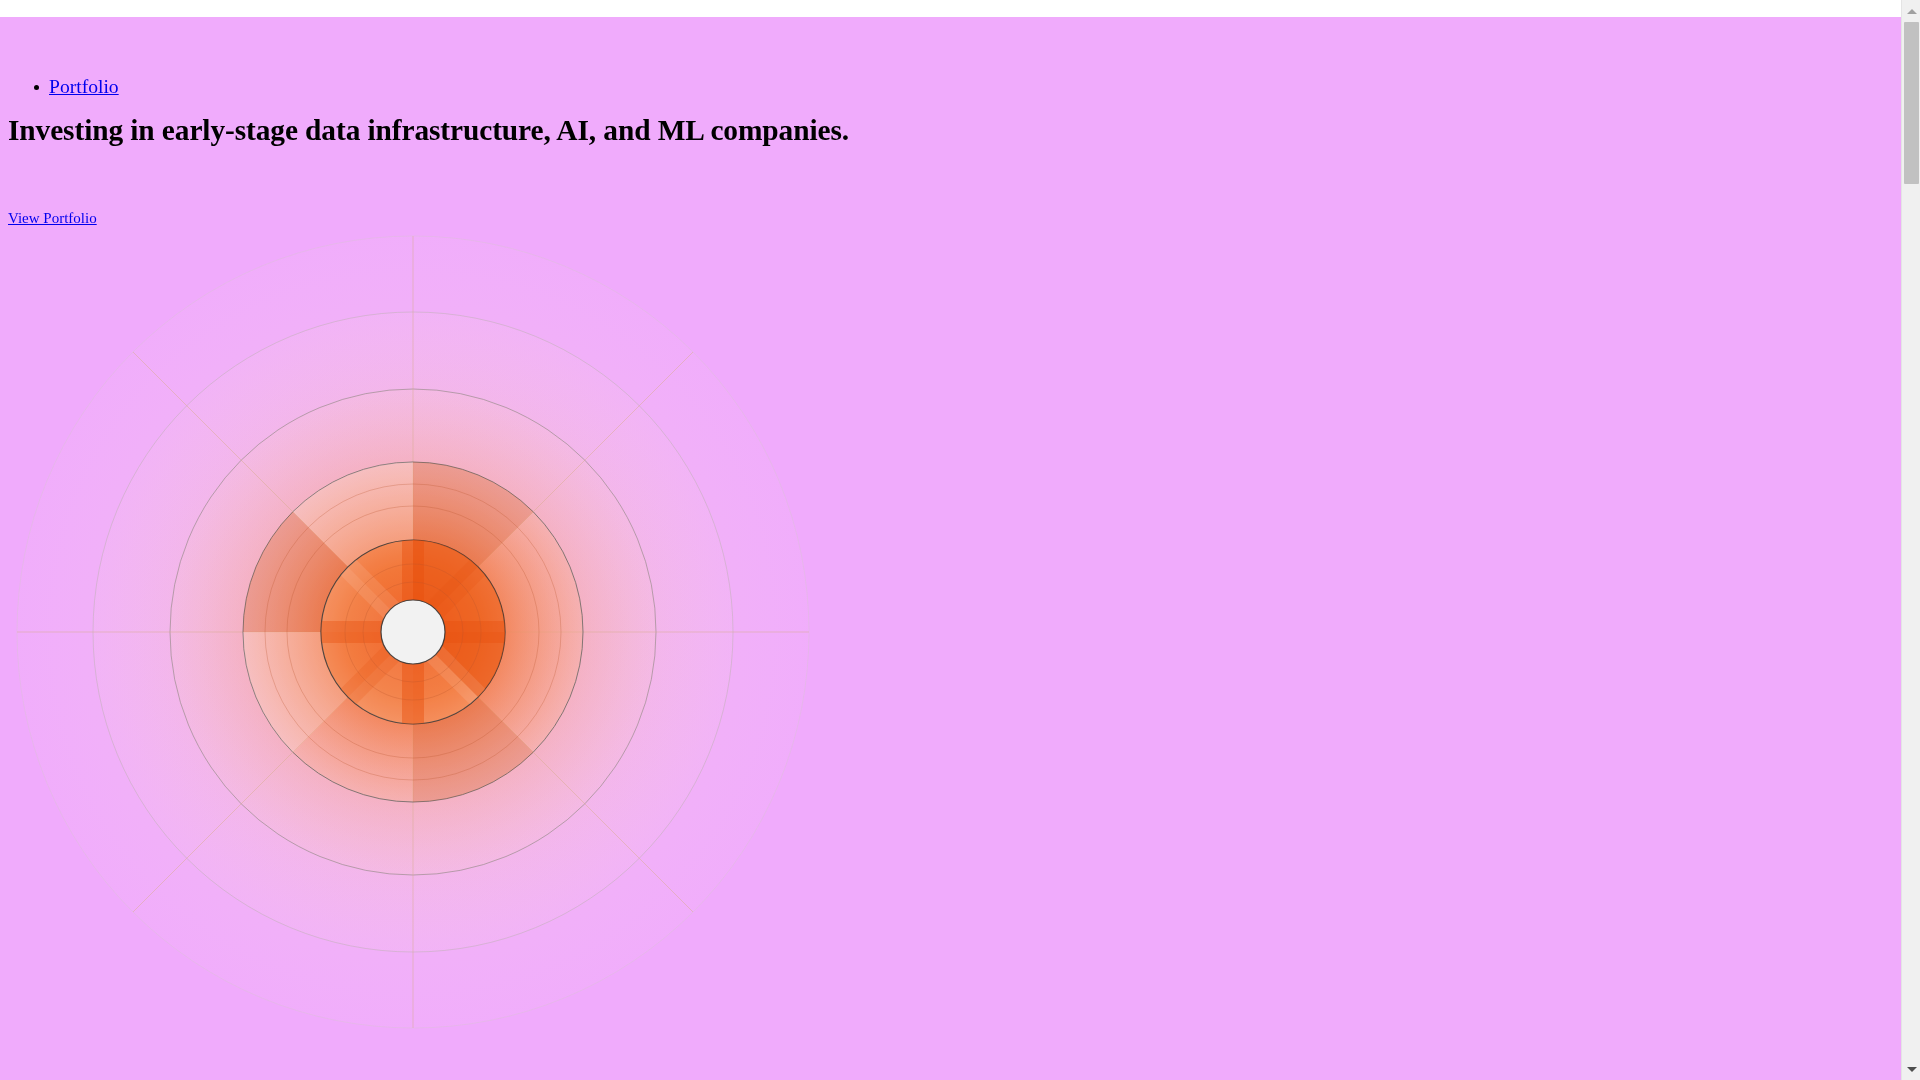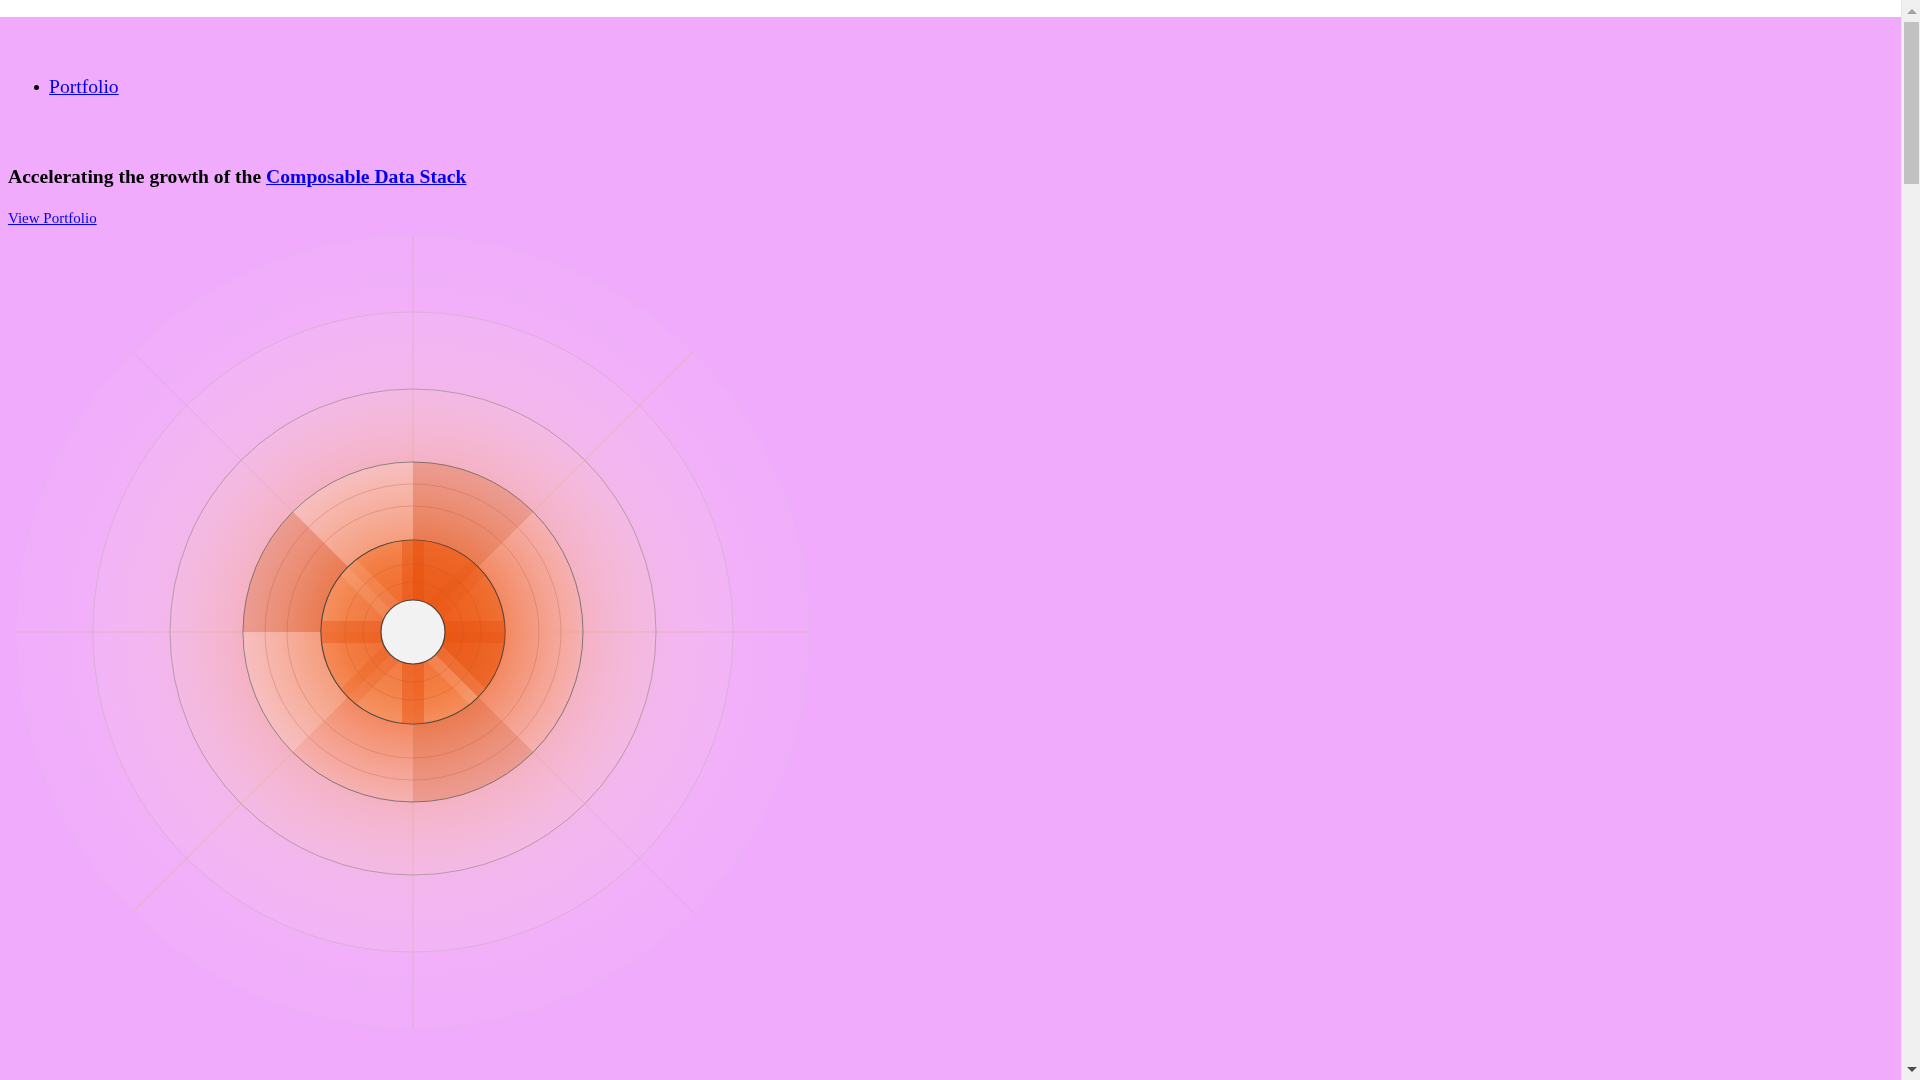--- a/index.html
+++ b/index.html
@@ -157,24 +157,22 @@
 
 <div class="page">
 
   <ul class="nav-list">
     <li class="nav-item">
       <span class="nav-bullet"></span>
       <a class="nav-link" href="#">Portfolio</a>
     </li>
   </ul>
 
-
-  <h2 class="subhead">
-    <span>Accelerating the growth of the </span><a class="subhead-link" href="#">Composable Data Stack</a>
-  </h2>
+  <h1 class="headline">Investing in early-stage data infrastructure, AI, and ML companies.</h1>
+
 
   <a class="cta-link" href="#">View Portfolio</a>
 
   <div class="radial-wrap">
     <svg class="radial-svg" width="830" height="864" viewBox="0 0 830 864" xmlns="http://www.w3.org/2000/svg">
       <defs>
         <radialGradient id="gRing5" cx="50%" cy="50%" r="50%">
           <stop offset="0%" stop-color="#f7b091" stop-opacity="0.30"></stop>
           <stop offset="55%" stop-color="#fbd9c6" stop-opacity="0.16"></stop>
           <stop offset="100%" stop-color="#fdece3" stop-opacity="0.04"></stop>

